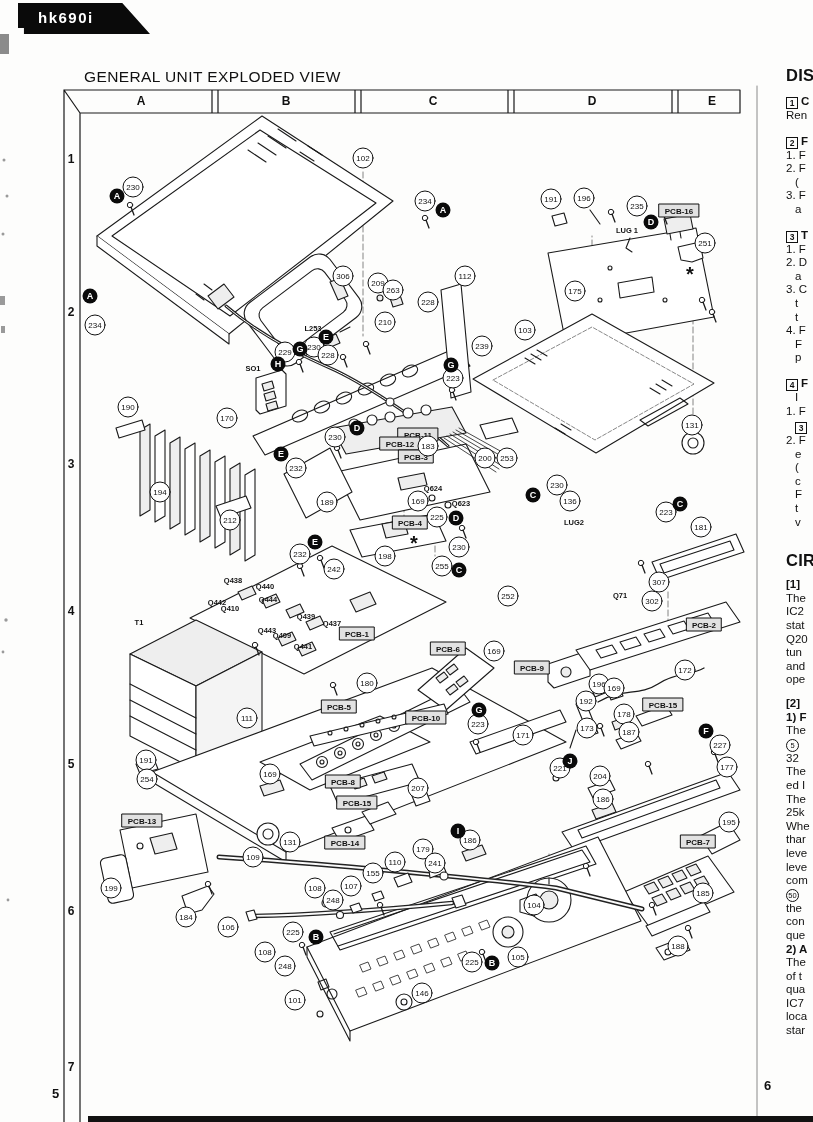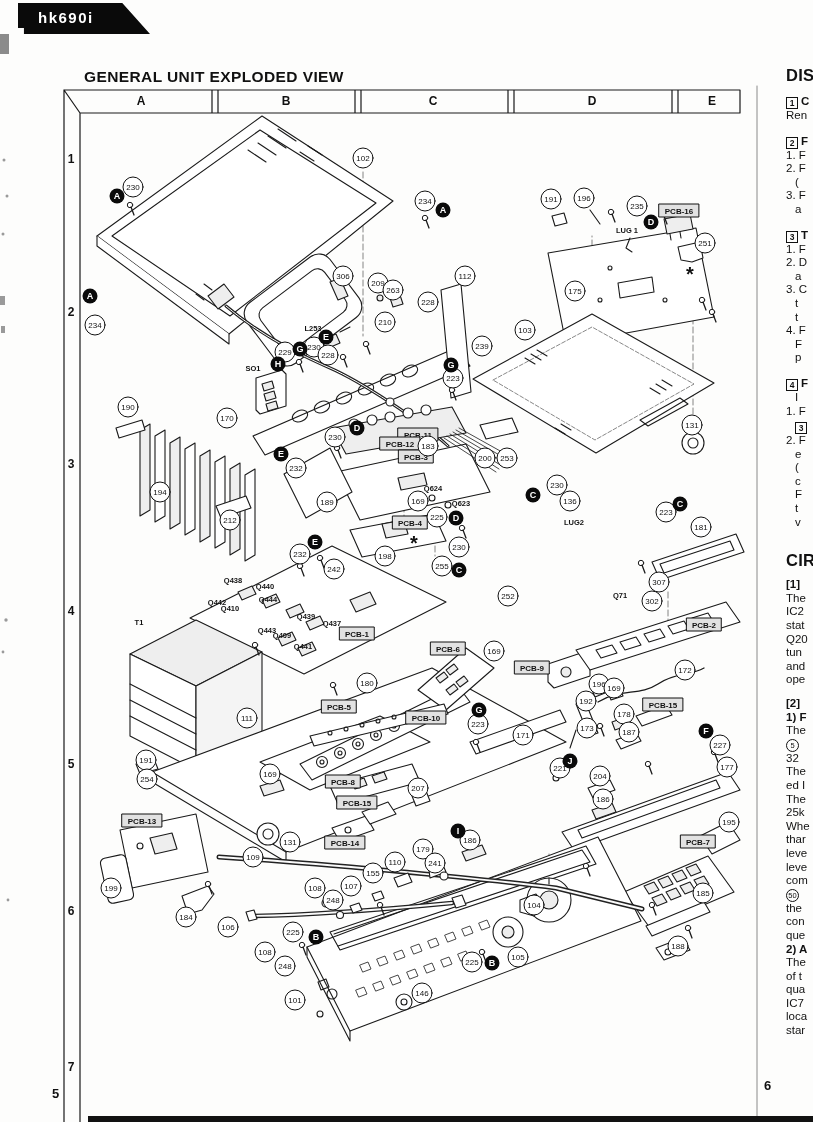--- a/index.html
+++ b/index.html
@@ -3,21 +3,21 @@
 <meta charset="utf-8">
 <style>
   html,body{margin:0;padding:0;background:#777;}
   .page{position:relative;width:813px;height:1122px;background:#fdfdfc;overflow:hidden;
         font-family:"Liberation Sans",sans-serif;color:#111;}
   svg{position:absolute;left:0;top:0;font-family:"Liberation Sans",sans-serif;}
   .badge{position:absolute;left:0;top:0;width:170px;height:40px;padding-left:48px;}
   .badge .shape{position:absolute;left:18px;top:3px;width:132px;height:31px;background:#0a0a0a;
         clip-path:polygon(0 0,79% 0,100% 100%,4.5% 100%,4.5% 81%,0 81%);}
   .badge .label{position:absolute;left:38px;top:9px;color:#fff;font-size:15px;font-weight:bold;letter-spacing:1.5px;}
-  .title{position:absolute;left:84px;top:68px;font-size:15.5px;font-weight:bold;letter-spacing:.4px;}
+  .title{position:absolute;left:84px;top:68px;font-size:15.5px;font-weight:normal;letter-spacing:.4px;}
   .col-label{position:absolute;top:94px;width:20px;text-align:center;font-size:12px;font-weight:bold;}
   .row-label{position:absolute;left:63px;width:16px;text-align:center;font-size:12px;font-weight:bold;}
   .pageno{position:absolute;font-size:13px;font-weight:bold;}
   .pageno.left{left:52px;top:1086px;}
   .pageno.right{left:764px;top:1078px;}
   #right-col{position:absolute;left:786px;top:64px;width:60px;white-space:nowrap;}
   #right-col .h1{font-size:16.5px;font-weight:bold;margin:2px 0 8px 0;letter-spacing:.3px;}
   #right-col .n{font-size:11.5px;line-height:13.6px;}
   #right-col .ind{padding-left:9px;}
   #right-col .b{font-weight:bold;}

